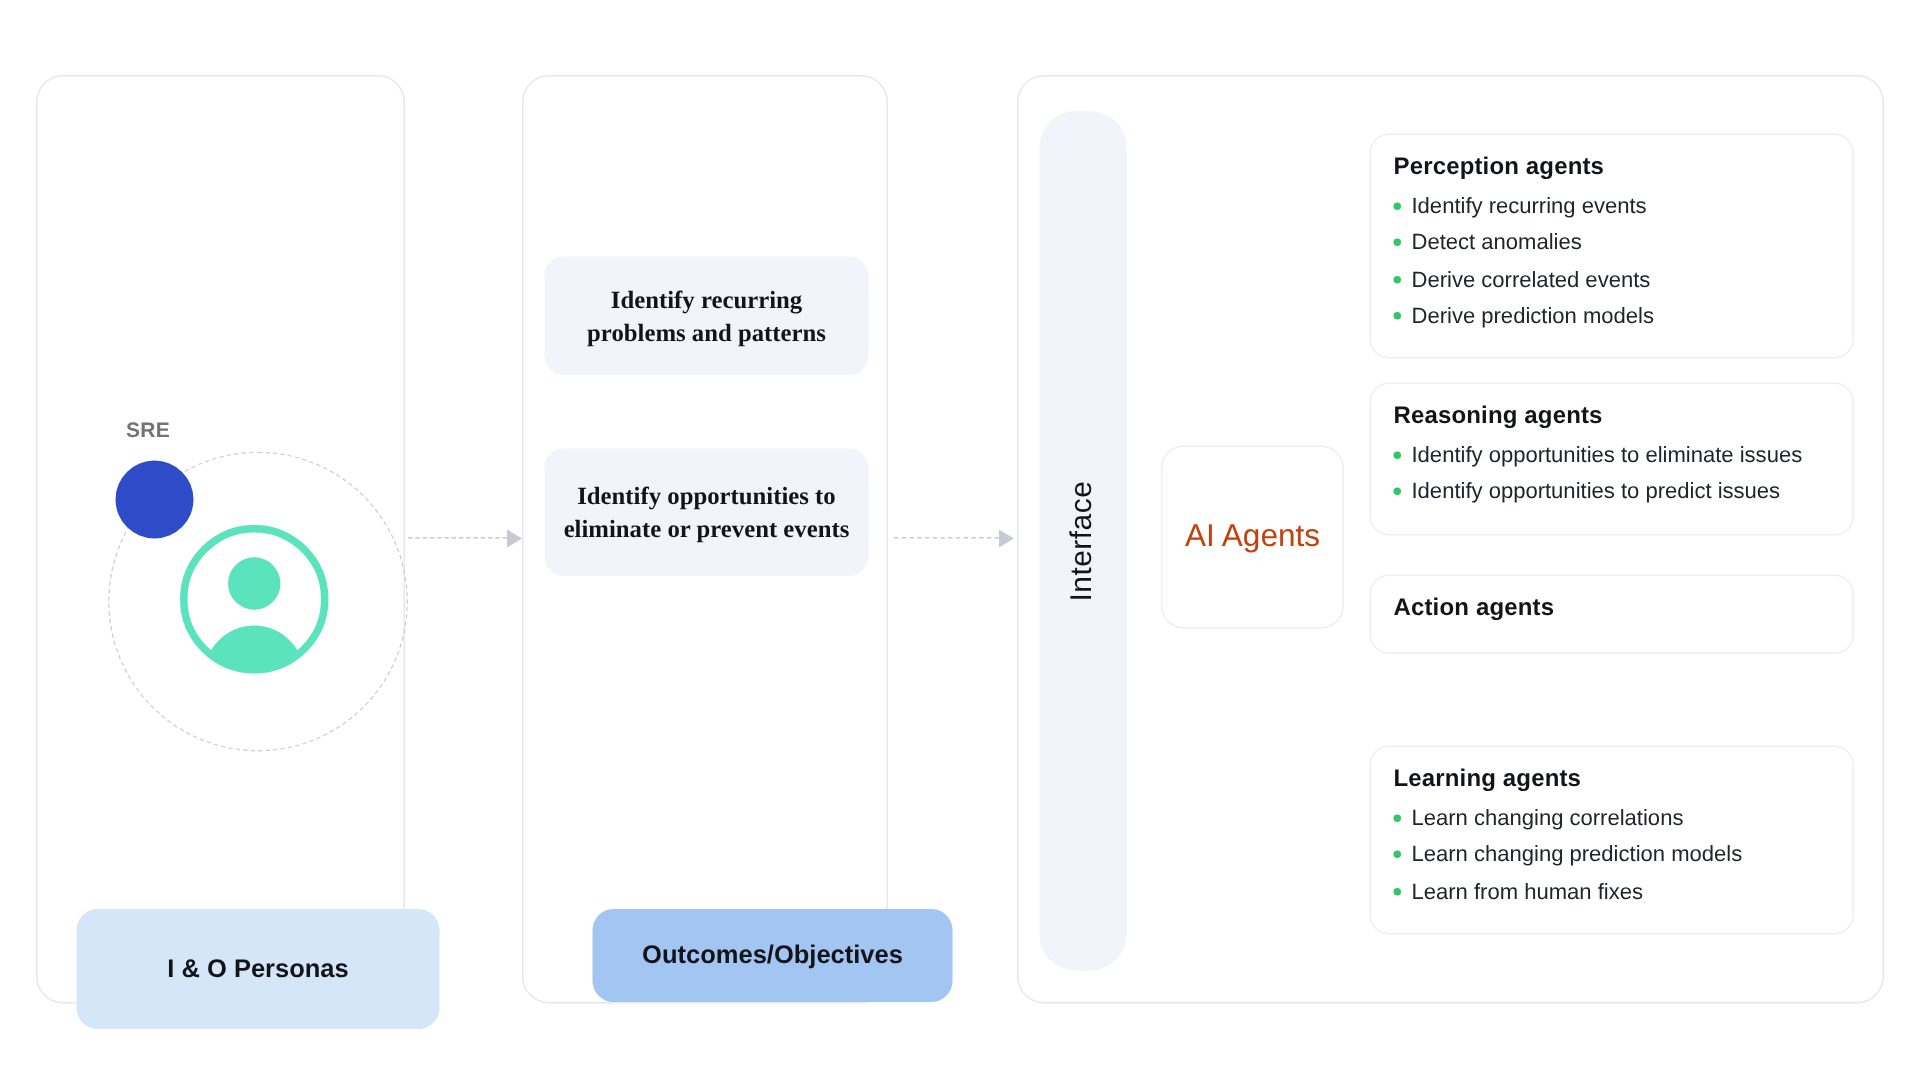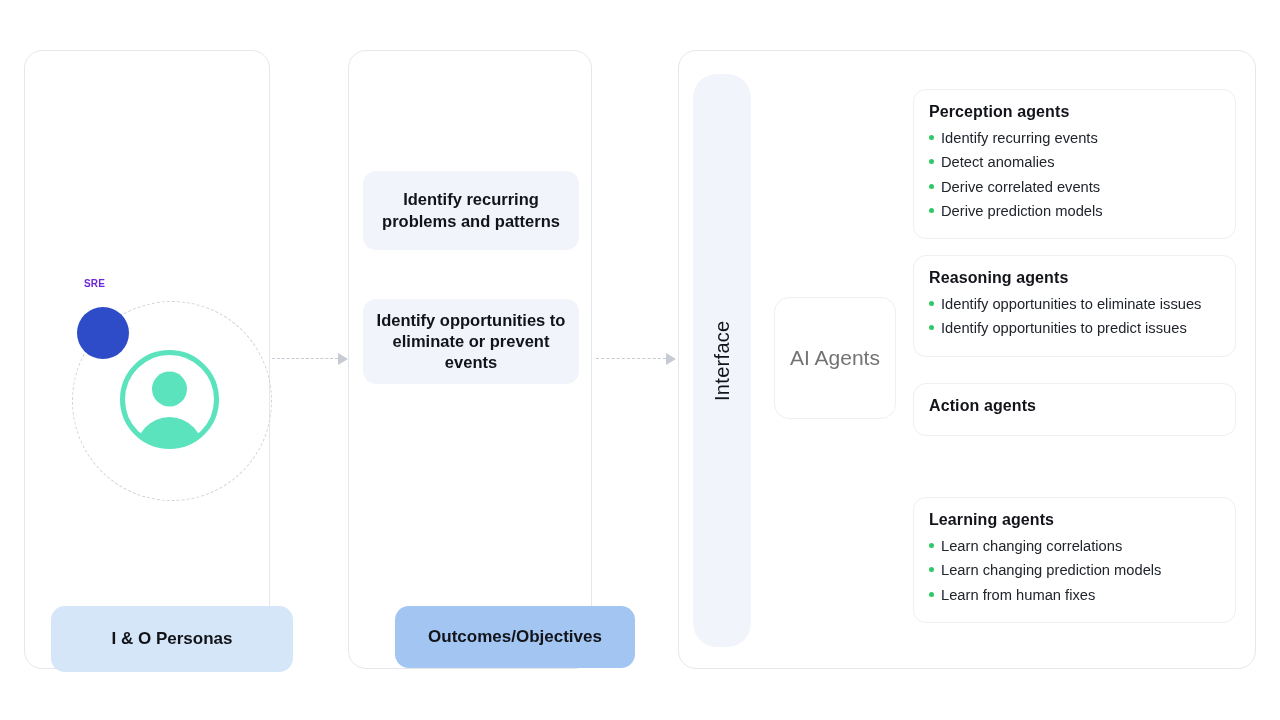--- a/index.html
+++ b/index.html
@@ -18,21 +18,21 @@
     background: #ffffff;
     border: 1.5px solid #E4E7EC;
     border-radius: 18px;
   }
 
   
   #col-personas { left: 24px; top: 50px; width: 246px; height: 619px; }
 
   #sre-label {
     position: absolute; left: 59px; top: 227px;
-    font-size: 10px; font-weight: 700; color: #6d28d9;
+    font-size: 14px; font-weight: 700; color: #737373;
     letter-spacing: .2px;
   }
   #dashed-ring {
     position: absolute; left: 47px; top: 250px;
     width: 200px; height: 200px;
     border: 1.6px dashed #CDD2DA;
     border-radius: 50%;
   }
   #blue-dot {
     position: absolute; left: 52px; top: 256px;
@@ -47,33 +47,34 @@
 
   .outcome-card {
     position: absolute; left: 14px; width: 216px;
     background: #F1F4FA;
     border-radius: 13px;
     display: flex; align-items: center; justify-content: center;
     text-align: center;
     font-size: 16.5px; font-weight: 700; color: #12141a;
     line-height: 1.28;
     padding: 6px 10px;
+    font-family: Liberation Serif, serif;
   }
   #outcome-0 { top: 120px; height: 79px; }
   #outcome-1 { top: 248px; height: 85px; }
   #outcome-2 { top: 360px; height: 79px; }
 
   
   .banner {
     position: absolute; border-radius: 14px;
     display: flex; align-items: center; justify-content: center;
     font-size: 17px; font-weight: 700; color: #12141a;
   }
   #banner-personas {
-    left: 26px; top: 555px; width: 242px; height: 66px;
+    left: 26px; top: 555px; width: 242px; height: 80px;
     background: #D5E6F8;
   }
   #banner-outcomes {
     left: 2px; top: 555px; width: 240px; height: 62px;
     background: #A2C5F1;
     margin-left: 44px;
   }
 
   
   .connector { position: absolute; height: 12px; }
@@ -115,21 +116,21 @@
   }
 
   #ai-agents-box {
     position: absolute; left: 95px; top: 246px;
     width: 122px; height: 122px;
     background: #ffffff;
     border: 1.5px solid #EDEFF3;
     border-radius: 15px;
     display: flex; align-items: center; justify-content: center;
     text-align: center;
-    font-size: 21px; color: #737373; line-height: 1.3;
+    font-size: 21px; color: #c2410c; line-height: 1.3;
     font-weight: 400;
   }
 
   .agent-card {
     position: absolute; left: 234px; width: 323px;
     background: #ffffff;
     border: 1.2px solid #EDEFF3;
     border-radius: 13px;
     padding: 13px 15px 15px 15px;
   }

